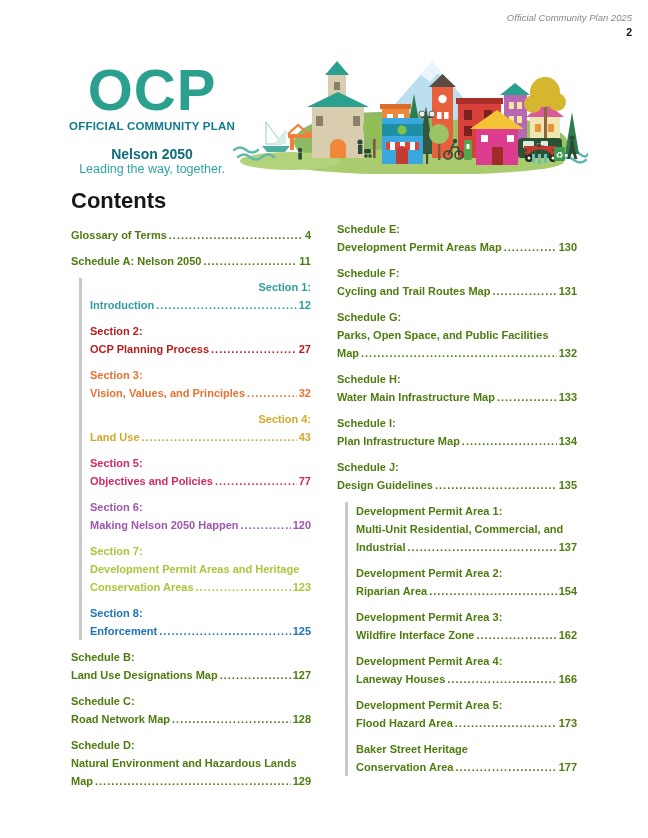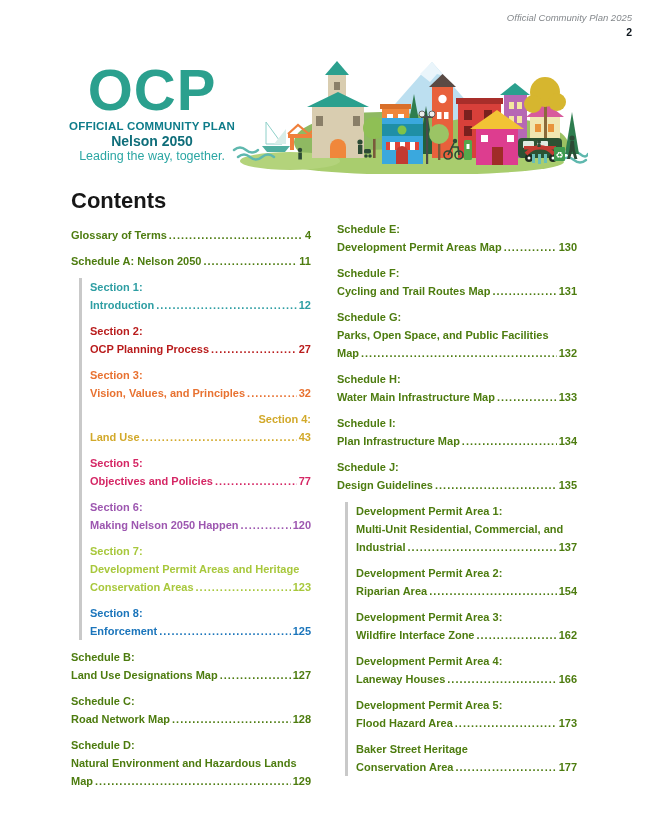--- a/index.html
+++ b/index.html
@@ -15,21 +15,21 @@
 
   
   .header { position:absolute; top:12px; right:16px; text-align:right; }
   .doc-title { font-style:italic; font-size:9.5px; color:#84888c; }
   .page-num { font-weight:700; font-size:10.5px; color:#10181f; margin-top:3px; }
 
   
   .logo { position:absolute; left:68px; top:62px; width:168px; text-align:center; }
   .logo-acronym { font-size:58px; font-weight:700; letter-spacing:1px; color:#2ba08e; line-height:0.95; }
   .logo-title { font-size:11.5px; font-weight:700; color:#0e7c8a; white-space:nowrap; margin-top:3px; letter-spacing:0.2px; }
-  .logo-subtitle { font-size:14px; font-weight:700; color:#0f6e7a; margin-top:1px; }
+  .logo-subtitle { font-size:14px; font-weight:700; color:#0f6e7a; margin-top:14px; }
   .logo-tagline { font-size:12.5px; color:#2ba6a3; }
 
   .illustration { position:absolute; left:232px; top:54px; width:356px; height:120px; }
 
   
   .contents-heading { position:absolute; left:71px; top:188px; font-size:22px; font-weight:700; color:#171717; }
   .toc { position:absolute; left:71px; top:220px; width:506px; display:flex; gap:26px; }
   .toc-col { width:240px; }
   .toc-col.left-col { padding-top:6px; }
   .toc-group { margin:0; }
@@ -258,21 +258,21 @@
           </div>
           <div class="toc-entry">
             <div class="toc-line last">
               <span class="toc-text">Schedule A: Nelson 2050</span>
               <span class="leader"></span>
               <span class="pagenum">11</span>
             </div>
           </div>
         </div>
         <div class="toc-group indented">
-          <div class="toc-entry" style="color: rgb(46, 158, 163);">
+          <div class="toc-entry" style="color: rgb(46, 158, 163); text-align: right;">
             <div class="toc-line">Section 1:</div>
             <div class="toc-line last">
               <span class="toc-text">Introduction</span>
               <span class="leader"></span>
               <span class="pagenum">12</span>
             </div>
           </div>
           <div class="toc-entry" style="color: #b91c1c;">
             <div class="toc-line">Section 2:</div>
             <div class="toc-line last">

